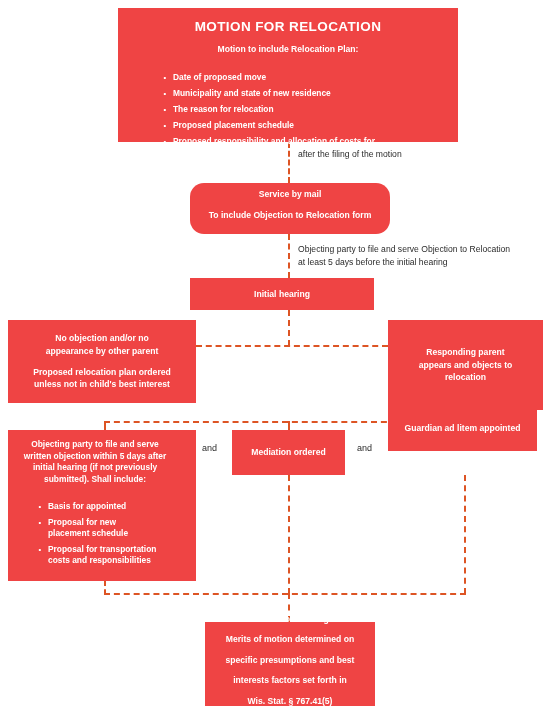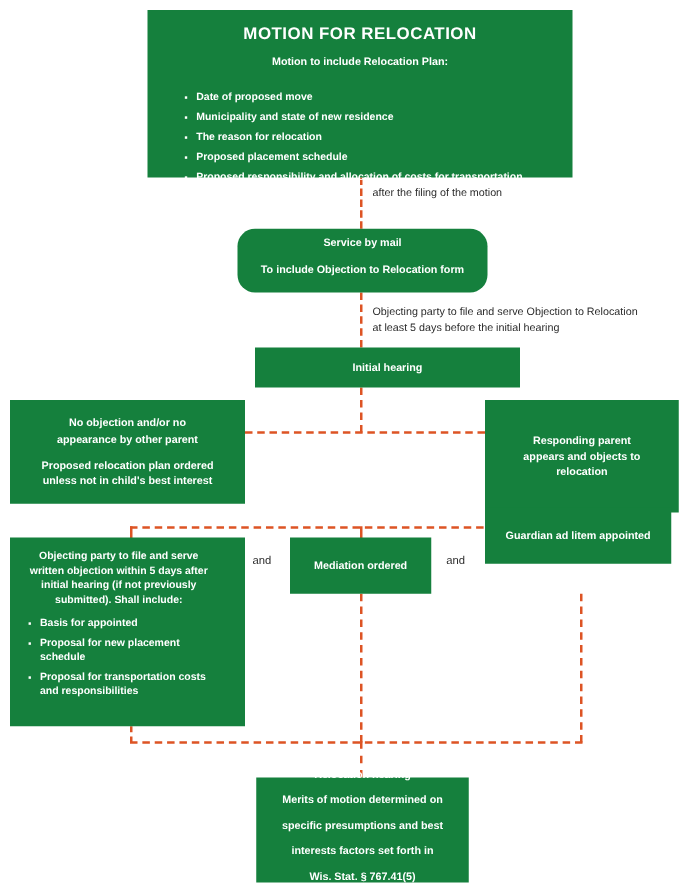--- a/index.html
+++ b/index.html
@@ -14,21 +14,21 @@
 
   #flow {
     position: relative;
     width: 550px;
     height: 717px;
   }
 
   
   .box {
     position: absolute;
-    background: #15803d;
+    background: #ef4444;
     color: #ffffff;
     text-align: center;
     font-weight: bold;
     line-height: 1.45;
     z-index: 3;
     padding: 6px 8px;
   }
 
   .box .ttl {
     font-size: 13.5px;
@@ -43,21 +43,21 @@
     font-size: 8.4px;
     font-weight: bold;
   }
 
   
   ul.bullets {
     list-style: none;
     text-align: left;
     font-size: 8.4px;
     font-weight: bold;
-    margin: 0;
+    margin: 16px;
     padding: 0;
   }
   ul.bullets li {
     position: relative;
     padding-left: 13px;
     margin-bottom: 5px;
     line-height: 1.3;
   }
   ul.bullets li:before {
     content: "\00b7";
@@ -78,21 +78,21 @@
   #box-motion ul.bullets { padding-left: 12px; }
 
   #box-service {
     left: 190px; top: 183px; width: 200px; height: 51px;
     display: flex; flex-direction: column;
     align-items: center; justify-content: center; border-radius: 14px;
   }
   #box-service .sub { margin-bottom: 8px; }
 
   #box-initial {
-    left: 204px; top: 278px; width: 212px; height: 32px;
+    left: 190px; top: 278px; width: 184px; height: 32px;
     display: flex; align-items: center; justify-content: center;
   }
 
   #box-noobj {
     left: 8px; top: 320px; width: 188px; height: 83px;
     display: flex; flex-direction: column;
     justify-content: center;
     padding: 6px 10px;
   }
   #box-noobj .grp1 { margin-bottom: 9px; }

